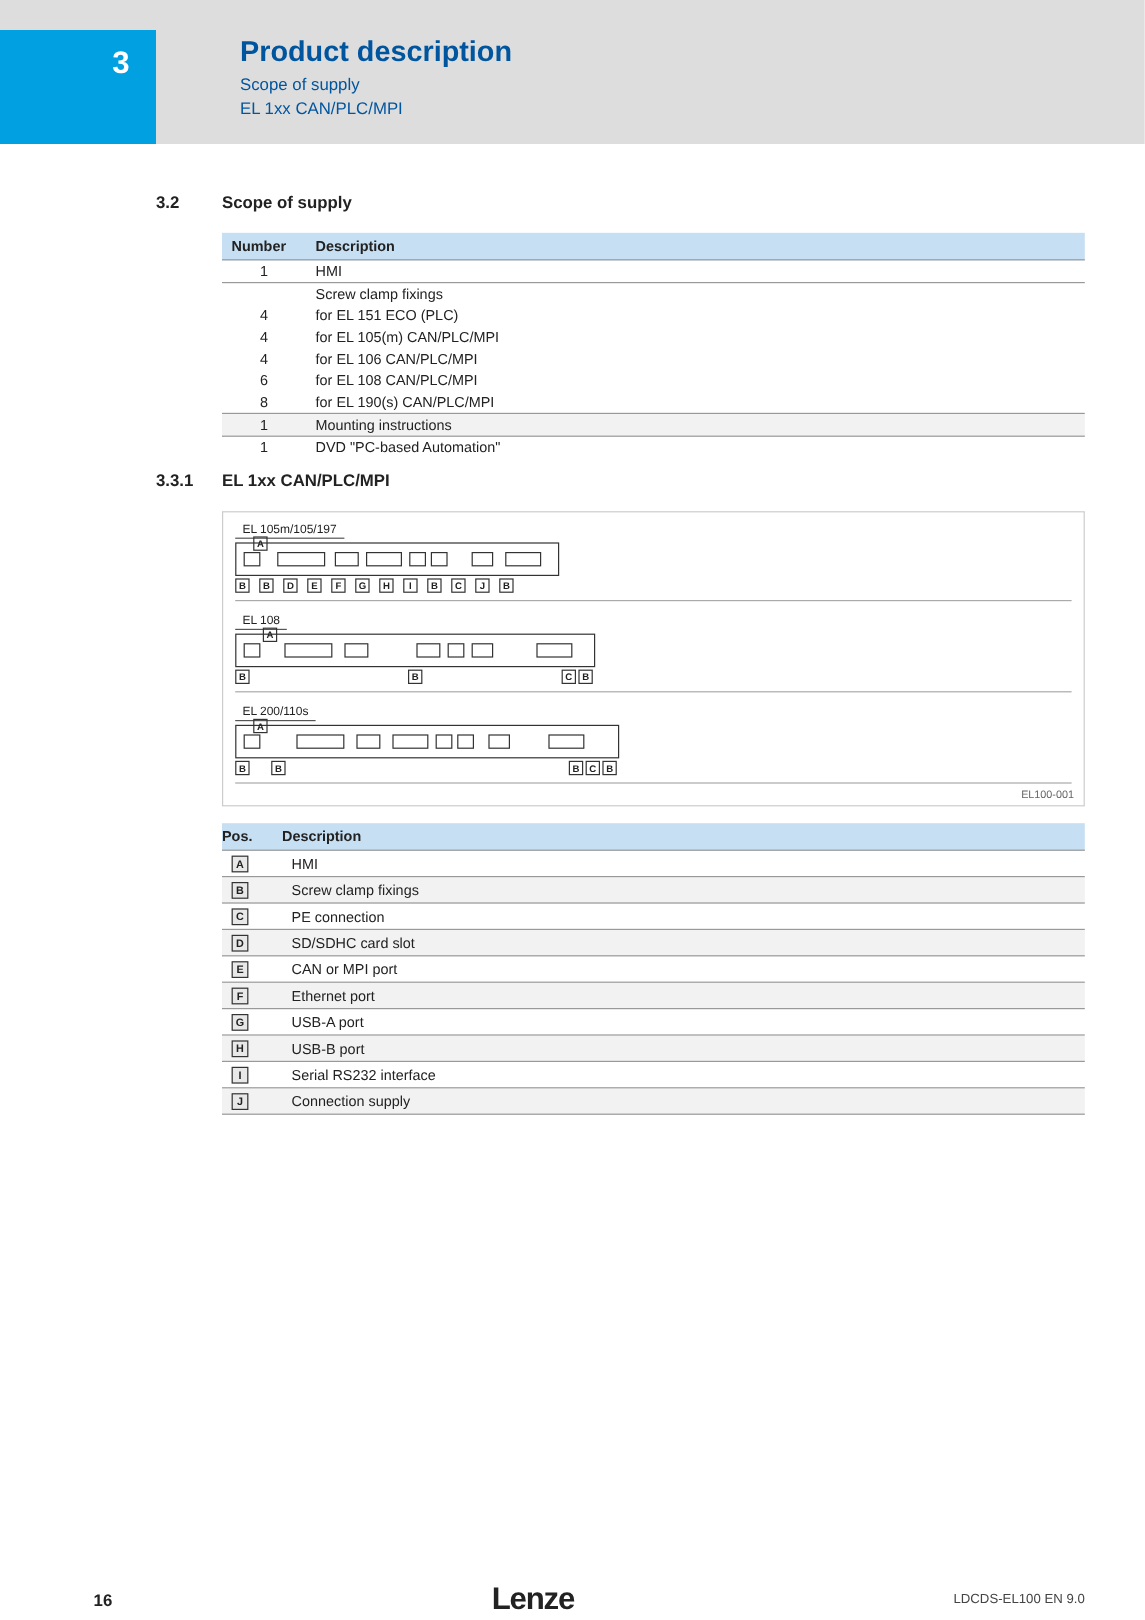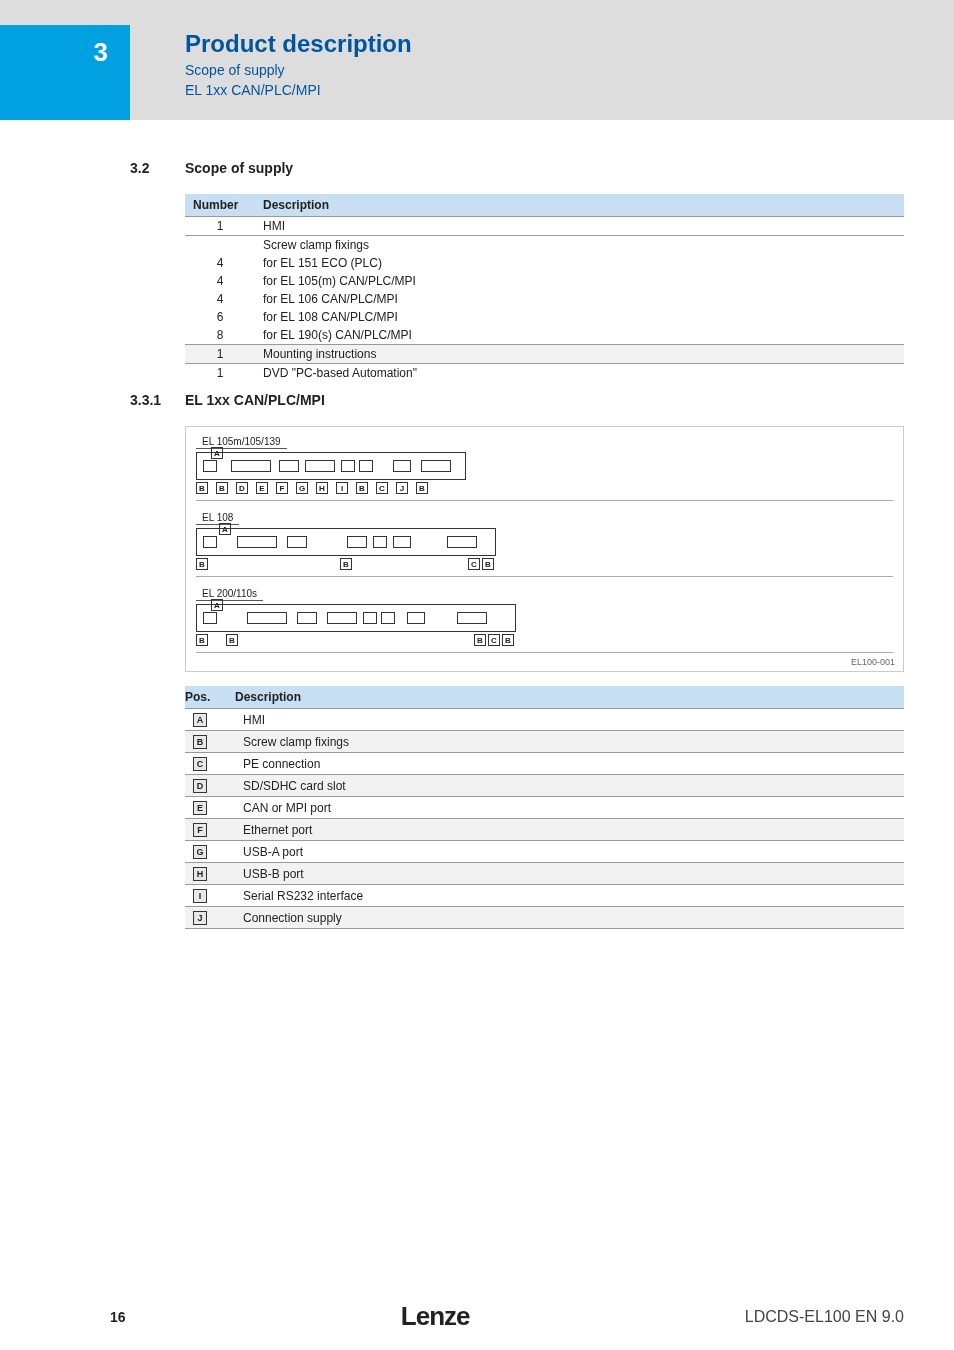--- a/index.html
+++ b/index.html
@@ -29,21 +29,21 @@
     font-size: 26px;
     font-weight: bold;
     display: flex;
     align-items: flex-start;
     justify-content: flex-end;
     padding-right: 22px;
     padding-top: 12px;
   }
   .title-block {
     position: absolute;
-    left: 185px;
+    left: 200px;
     top: 30px;
   }
   .chapter-title {
     color: #00559f;
     font-size: 24px;
     font-weight: bold;
   }
   .subtitle {
     color: #00559f;
     font-size: 14px;
@@ -160,31 +160,31 @@
     justify-content:center;
     width:14px;
     height:14px;
     border:1px solid #333;
     font-size:9px;
     font-weight:bold;
     background:#e8e8e8;
   }
   .footer {
     position: absolute;
-    bottom: 18px;
+    bottom: 2px;
     left: 0;
     width: 100%;
     display: flex;
     align-items: center;
     justify-content: space-between;
-    padding: 0 50px 0 110px;
+    padding: 0 50px 0 78px;
   }
   .page-num { font-weight: bold; font-size: 14px; }
   .logo { font-family: Arial, sans-serif; font-size: 26px; font-weight: bold; letter-spacing: -1px; }
-  .doc-code { font-size: 16px; color: #444; }
+  .doc-code { font-size: 11px; color: #444; }
 </style>
 </head>
 <body>
 
 <div class="top-gray">
   <div class="chapter-num-block">
     <span>3</span>
   </div>
   <div class="title-block">
     <div class="chapter-title">Product description</div>
@@ -249,21 +249,21 @@
 
 
   <div class="sec-head">
     <div class="sec-num">3.3.1</div>
     <div class="sec-title">EL 1xx CAN/PLC/MPI</div>
   </div>
 
   <div class="diagram-box">
 
     <div class="device-group">
-      <span class="dev-label">EL 105m/105/139</span>
+      <span class="dev-label">EL 105m/105/197</span>
       <div class="dev-rect" style="width:270px;">
         <span class="co" style="position:absolute;left:14px;top:-6px;">A</span>
         <div class="port" style="left:6px;width:14px;"></div>
         <div class="port" style="left:34px;width:40px;"></div>
         <div class="port" style="left:82px;width:20px;"></div>
         <div class="port" style="left:108px;width:30px;"></div>
         <div class="port" style="left:144px;width:14px;"></div>
         <div class="port" style="left:162px;width:14px;"></div>
         <div class="port" style="left:196px;width:18px;"></div>
         <div class="port" style="left:224px;width:30px;"></div>

